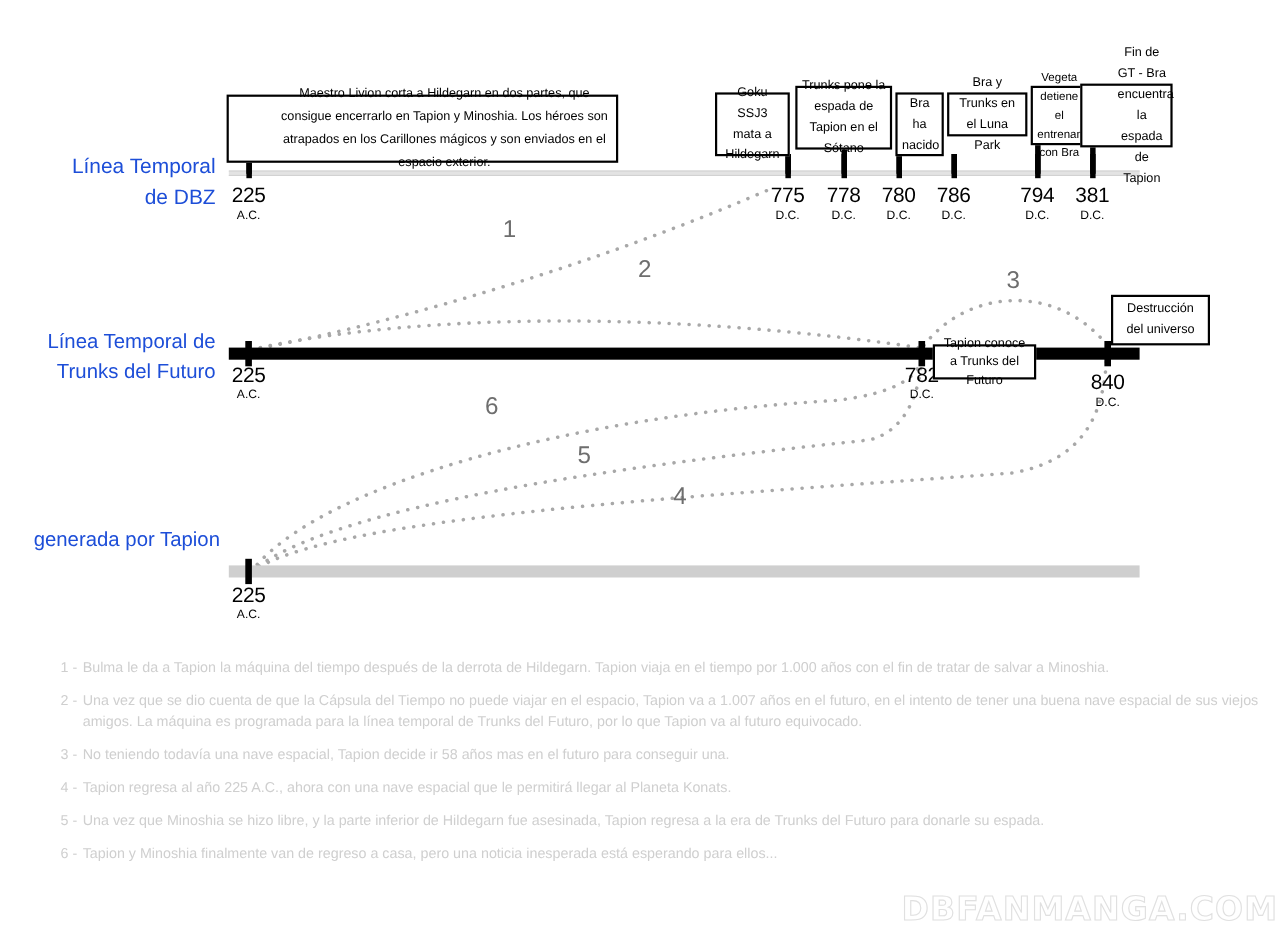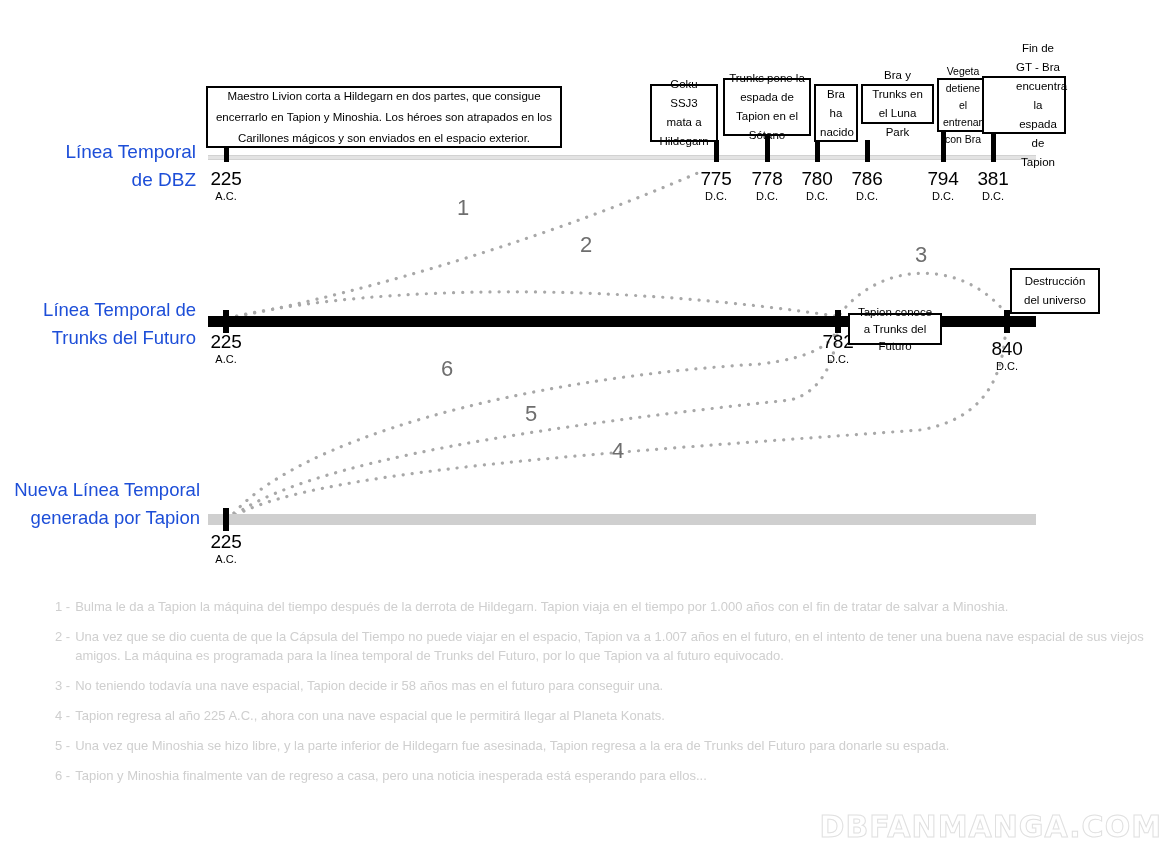--- a/index.html
+++ b/index.html
@@ -104,21 +104,21 @@
     background: #ffffff;
     box-sizing: border-box;
     display: flex;
     align-items: center;
     justify-content: center;
     text-align: center;
     padding: 3px 4px;
     color: #000;
   }
   .ebox span { display: block; width: 100%; }
-  .ebox-wide   { font-size: 11.5px; line-height: 21px; }
+  .ebox-wide   { font-size: 11.5px; line-height: 21px; padding-left: 44px; }
   .ebox-small  { font-size: 11.5px; line-height: 19px; }
   .ebox-tiny   { font-size: 10.5px; line-height: 17px; }
   .ebox-note   { font-size: 11.5px; line-height: 24px; }
 
   
   .stem {
     position: absolute;
     width: 5px;
     background: #000;
   }
@@ -198,21 +198,20 @@
 
   <div class="rowtitle" id="title-dbz">
     <div>Línea Temporal</div>
     <div>de DBZ</div>
   </div>
   <div class="rowtitle" id="title-trunks">
     <div>Línea Temporal de</div>
     <div>Trunks del Futuro</div>
   </div>
   <div class="rowtitle" id="title-nueva">
-    <div>Nueva Línea Temporal</div>
     <div>generada por Tapion</div>
   </div>
 
   <div class="rail rail-top"></div>
   <div class="rail rail-mid"></div>
   <div class="rail rail-bot"></div>
 
   <div class="stem" style="left:224px; top:146px; height:12px;"></div>
   <div class="tick tick-top" style="left:224px;"></div>
   <div class="year" style="left:191px; top:168px;">

